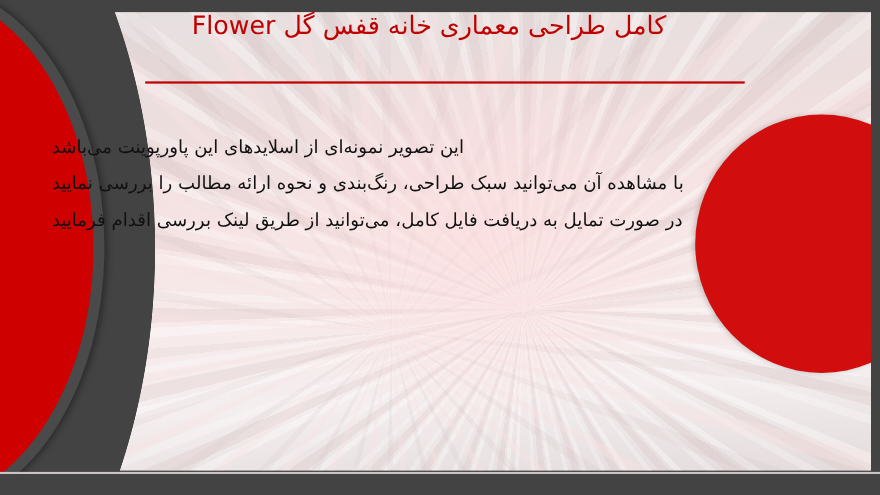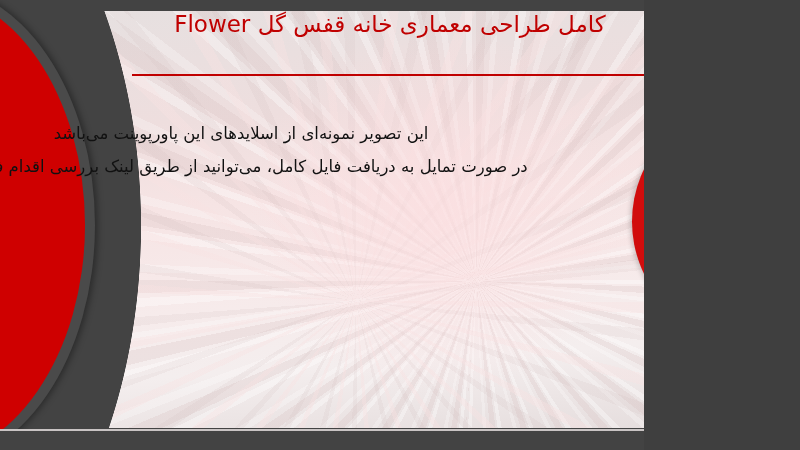--- a/index.html
+++ b/index.html
@@ -9,21 +9,21 @@
   }
   body {
     width: 800px;
     height: 450px;
     overflow: hidden;
     font-family: "DejaVu Sans", sans-serif;
   }
 
   #slide {
     position: relative;
-    width: 644px;
+    width: 800px;
     height: 450px;
     overflow: hidden;
     background: #f9a8d4;
   }
 
   
   .frame-bg {
     position: absolute;
     inset: 0;
     background: #434343;
@@ -167,21 +167,21 @@
     border-top: 2px solid #c00000;
   }
 
   
   .body-block {
     position: absolute;
     right: 53px;
     top: 117px;
     width: 700px;
     direction: rtl;
-    text-align: center;
+    text-align: left;
   }
   .body-line {
     color: #111111;
     font-family: "DejaVu Sans", sans-serif;
     font-size: 16.5px;
     font-weight: 400;
     line-height: 33px;
     white-space: nowrap;
   }
 
@@ -221,19 +221,20 @@
     <div class="right-disc"></div>
   </div>
 
   <div class="title-block">
     <div class="title-line">کامل طراحی معماری خانه قفس گل Flower</div>
   </div>
   <div class="title-rule"></div>
 
   <div class="body-block">
     <div class="body-line">این تصویر نمونه‌ای از اسلایدهای این پاورپوینت می‌باشد</div>
+    <div class="body-line">با مشاهده آن می‌توانید سبک طراحی، رنگ‌بندی و نحوه ارائه مطالب را بررسی نمایید</div>
     <div class="body-line">در صورت تمایل به دریافت فایل کامل، می‌توانید از طریق لینک بررسی اقدام فرمایید</div>
   </div>
 
   <div class="band-hilite"></div>
   <div class="bottom-band"></div>
 
 </div>
 
 </body></html>

